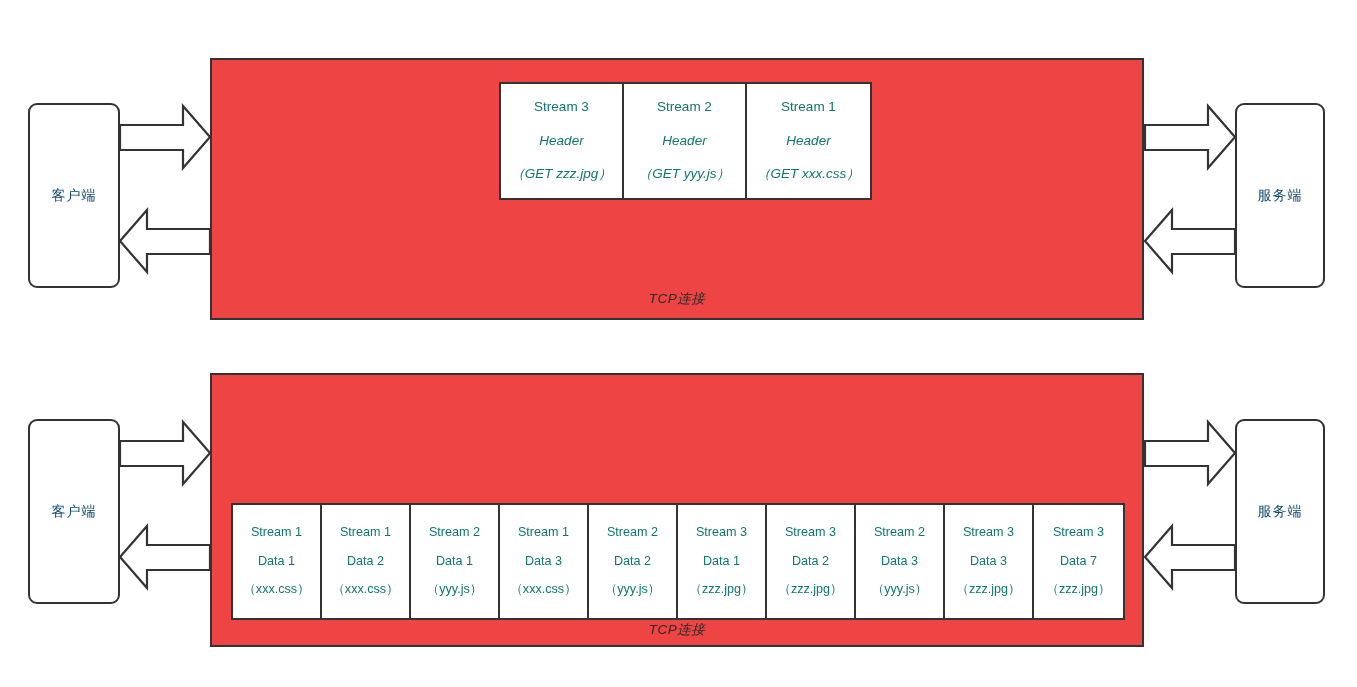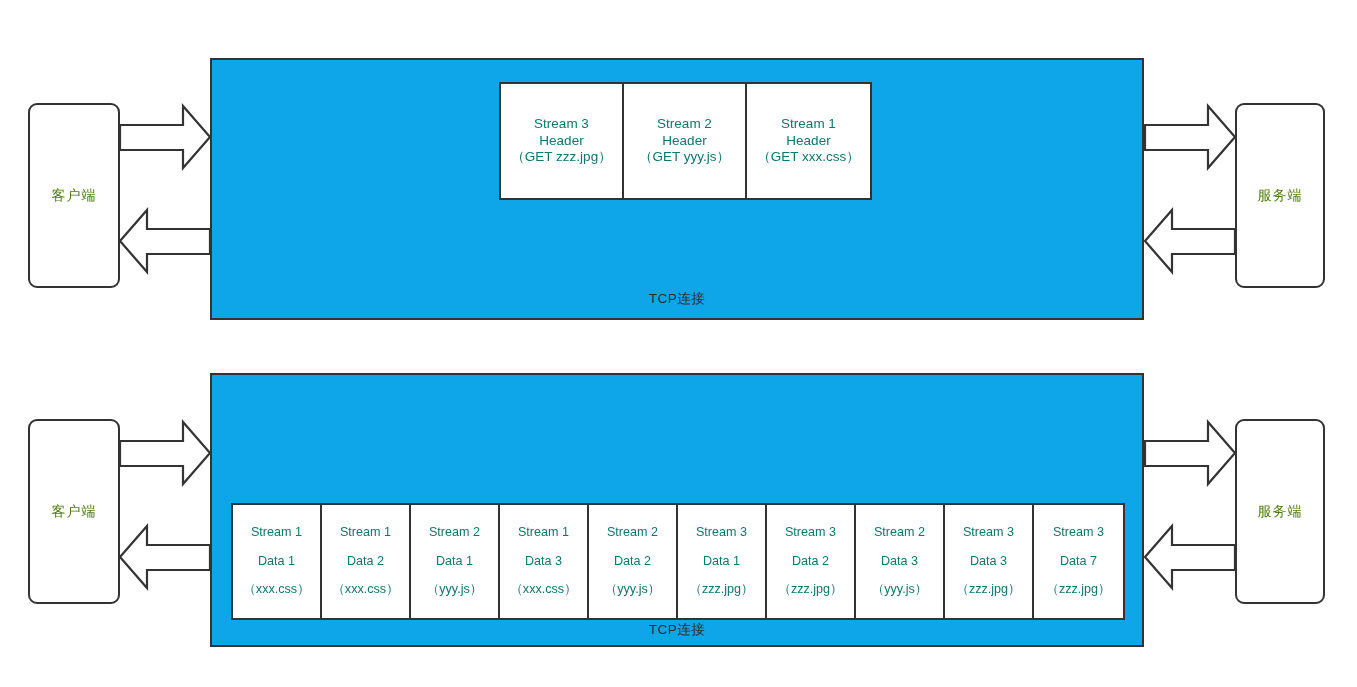--- a/index.html
+++ b/index.html
@@ -38,30 +38,31 @@
   .endpoint {
     position: absolute;
     box-sizing: border-box;
     border: 2px solid #333333;
     border-radius: 9px;
     background: #ffffff;
     display: flex;
     align-items: center;
     justify-content: center;
     font-size: 14px;
-    color: #4d7c0f;
+    color: #0c4a6e;
     letter-spacing: 1px;
   }
 
   
   .panel {
     position: absolute;
     box-sizing: border-box;
     border: 2px solid #333333;
-    background: #0ea5e9;
+    background: #ef4444;
+    font-style: italic;
   }
   .panel-label {
     position: absolute;
     width: 100%;
     text-align: center;
     font-size: 13.5px;
     color: #2b2b2b;
     letter-spacing: 0.5px;
   }
 
@@ -92,20 +93,22 @@
     line-height: 1.25;
   }
 
   
   #header-strip .cell {
     width: 123px;
     font-size: 13.5px;
     padding: 0 4px;
   }
   #header-strip .cell .ln + .ln {
+    margin-top: 17px;
+    font-style: italic;
   }
 
   
   #data-strip .cell {
     width: 89px;
     font-size: 12.6px;
     padding: 0 5px;
   }
   #data-strip .cell .ln + .ln {
     margin-top: 13px;

